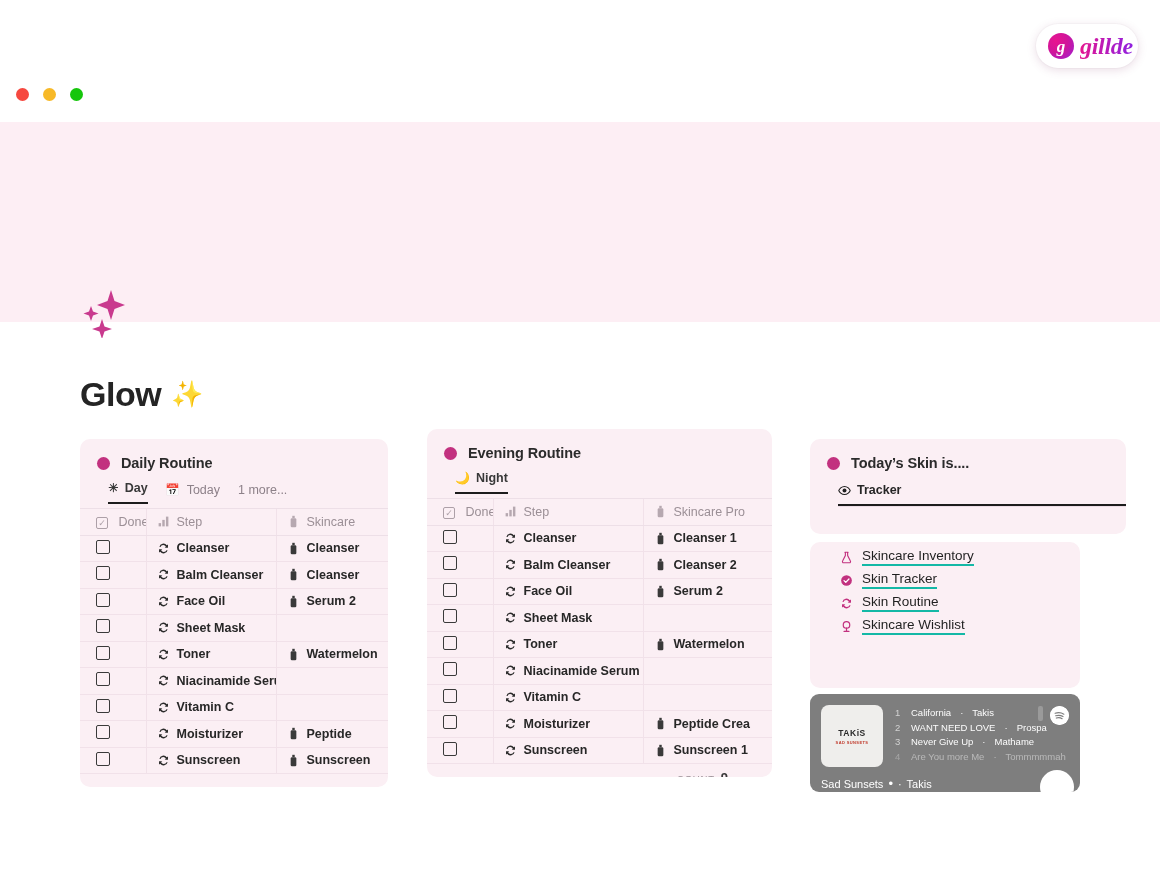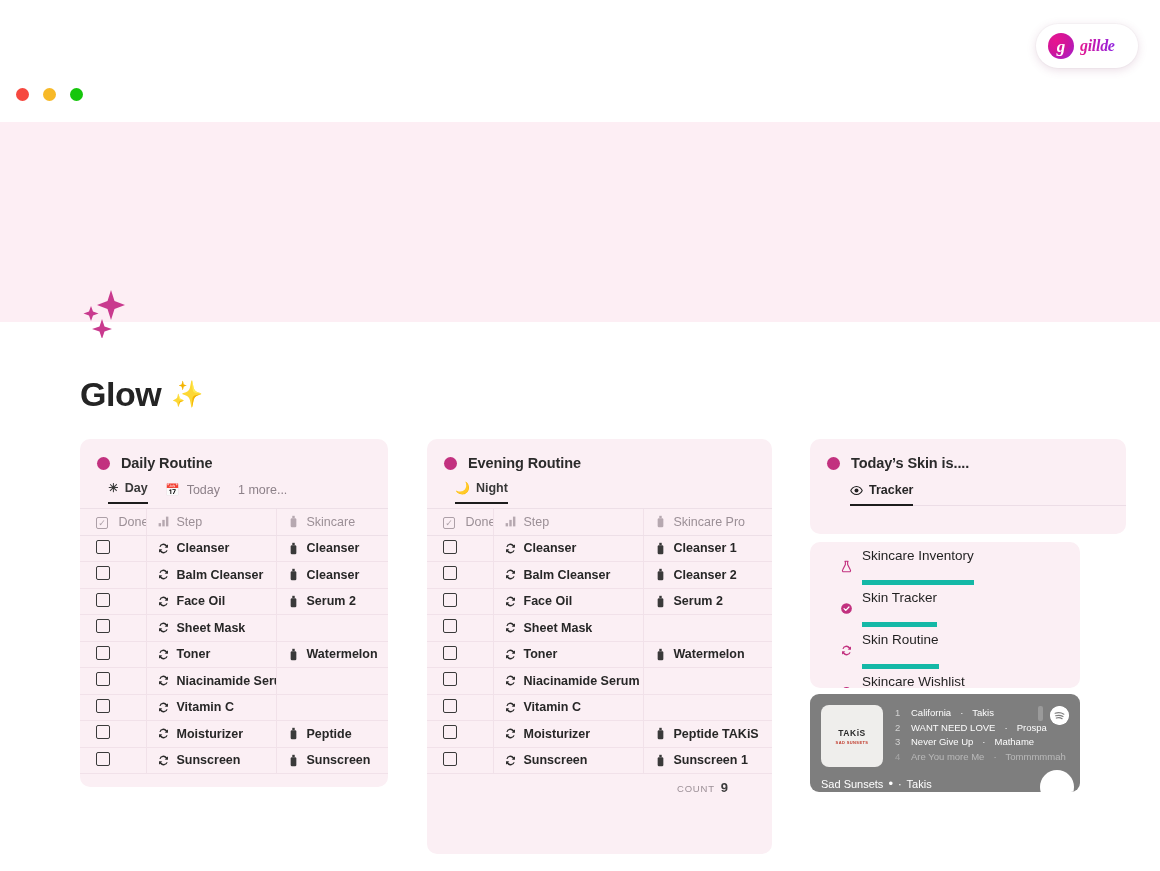--- a/index.html
+++ b/index.html
@@ -23,21 +23,21 @@
   .logo-mark {
     width: 26px; height: 26px; border-radius: 50%;
     background: radial-gradient(circle at 30% 30%, #e8148f 0%, #d0159a 45%, #9b1fd6 100%);
     display: flex; align-items: center; justify-content: center;
     color: #fff; font-weight: 700; font-style: italic;
     font-size: 17px; line-height: 1; font-family: "Liberation Serif", serif;
     flex: 0 0 auto;
   }
   .logo-word {
     font-family: "Liberation Serif", serif;
-    font-style: italic; font-weight: 700; font-size: 16px;
+    font-style: italic; font-weight: 700; font-size: 24px;
     background: linear-gradient(90deg, #e5178f 0%, #b31bc0 55%, #8f22e0 100%);
     -webkit-background-clip: text; background-clip: text;
     color: transparent; letter-spacing: -.3px;
   }
 
   
   .traffic { position: absolute; top: 88px; left: 16px; display: flex; gap: 14px; }
   .dot { width: 13px; height: 13px; border-radius: 50%; }
   .dot.red { background: #f6483f; }
   .dot.yellow { background: #f7b928; }
@@ -107,26 +107,26 @@
     padding: 6px 44px 0 0; font-size: 9.5px; color: #9b8f96; letter-spacing: .8px;
   }
   .count-val { font-size: 13px; font-weight: 700; color: #3a3a3a; letter-spacing: 0; }
 
   
   .tracker-tab {
     display: flex; align-items: center; gap: 6px; font-size: 12.5px;
     font-weight: 700; color: #262626; padding-bottom: 7px;
     border-bottom: 2px solid #1c1c1c;
   }
-  .tracker-wrap { padding: 12px 0 0 40px; display: flex; }
+  .tracker-wrap { padding: 12px 0 0 28px; display: flex; flex-direction: column; }
   .tracker-rest { flex: 1; border-bottom: 1px solid #ecdde6; }
 
   .menu-list { padding: 6px 0 16px 30px; display: flex; flex-direction: column; gap: 5px; }
   .menu-item { display: flex; align-items: center; gap: 9px; font-size: 13.5px; color: #1f1f1f; }
-  .menu-item .lbl { border-bottom: 5px solid #14b8a6; padding-bottom: 17px; }
+  .menu-item .lbl { border-bottom: 2px solid #14b8a6; padding-bottom: 1px; }
 
   
   .spotify {
     position: absolute; left: 810px; top: 694px; width: 270px; height: 98px;
     background: #7e7e7e; border-radius: 9px; overflow: hidden;
     color: #ffffff;
   }
   .sp-inner { display: flex; padding: 11px 10px 0 11px; gap: 12px; }
   .sp-art {
     width: 62px; height: 62px; border-radius: 8px; background: #efeeec;
@@ -409,21 +409,21 @@
                   <rect x="4.5" y="4" width="7" height="11" rx="1.6" fill="#3a3a3a"></rect>
                 </svg>
                 <span class="prod-txt">Sunscreen</span>
               </span>
             </td>
           </tr>
       </tbody>
     </table>
   </div>
 
-  <div class="card" style="left:427px; top:439px; width:345px; height:415px;">
+  <div class="card" style="left:427px; top:429px; width:345px; height:348px;">
     <div class="card-head">
       <span class="card-bullet"></span>
       <span class="card-title">Evening Routine</span>
     </div>
     <div class="tabrow">
       <div class="tab active">
         <span class="tab-icon">🌙</span>
         <span>Night</span>
       </div>
     </div>
@@ -606,21 +606,21 @@
                 </svg>
                 <span class="step-txt">Moisturizer</span>
               </span>
             </td>
             <td class="col-div">
               <span class="cellpad">
                 <svg class="ic" viewBox="0 0 16 16">
                   <rect x="6.5" y="1" width="3" height="3" fill="#3a3a3a"></rect>
                   <rect x="4.5" y="4" width="7" height="11" rx="1.6" fill="#3a3a3a"></rect>
                 </svg>
-                <span class="prod-txt">Peptide TAKiS</span>
+                <span class="prod-txt">Peptide Crea</span>
               </span>
             </td>
           </tr>
         <tr>
             <td><span class="checkbox"></span></td>
             <td class="col-div">
               <span class="cellpad">
                 <svg class="ic" viewBox="0 0 16 16">
                   <path d="M3 6a5 5 0 0 1 9-2l1.5-1v4H9.5l1.4-1.3A3.6 3.6 0 0 0 4.3 6z" fill="#2b2b2b"></path>
                   <path d="M13 10a5 5 0 0 1-9 2l-1.5 1V9h4l-1.4 1.3A3.6 3.6 0 0 0 11.7 10z" fill="#2b2b2b"></path>

